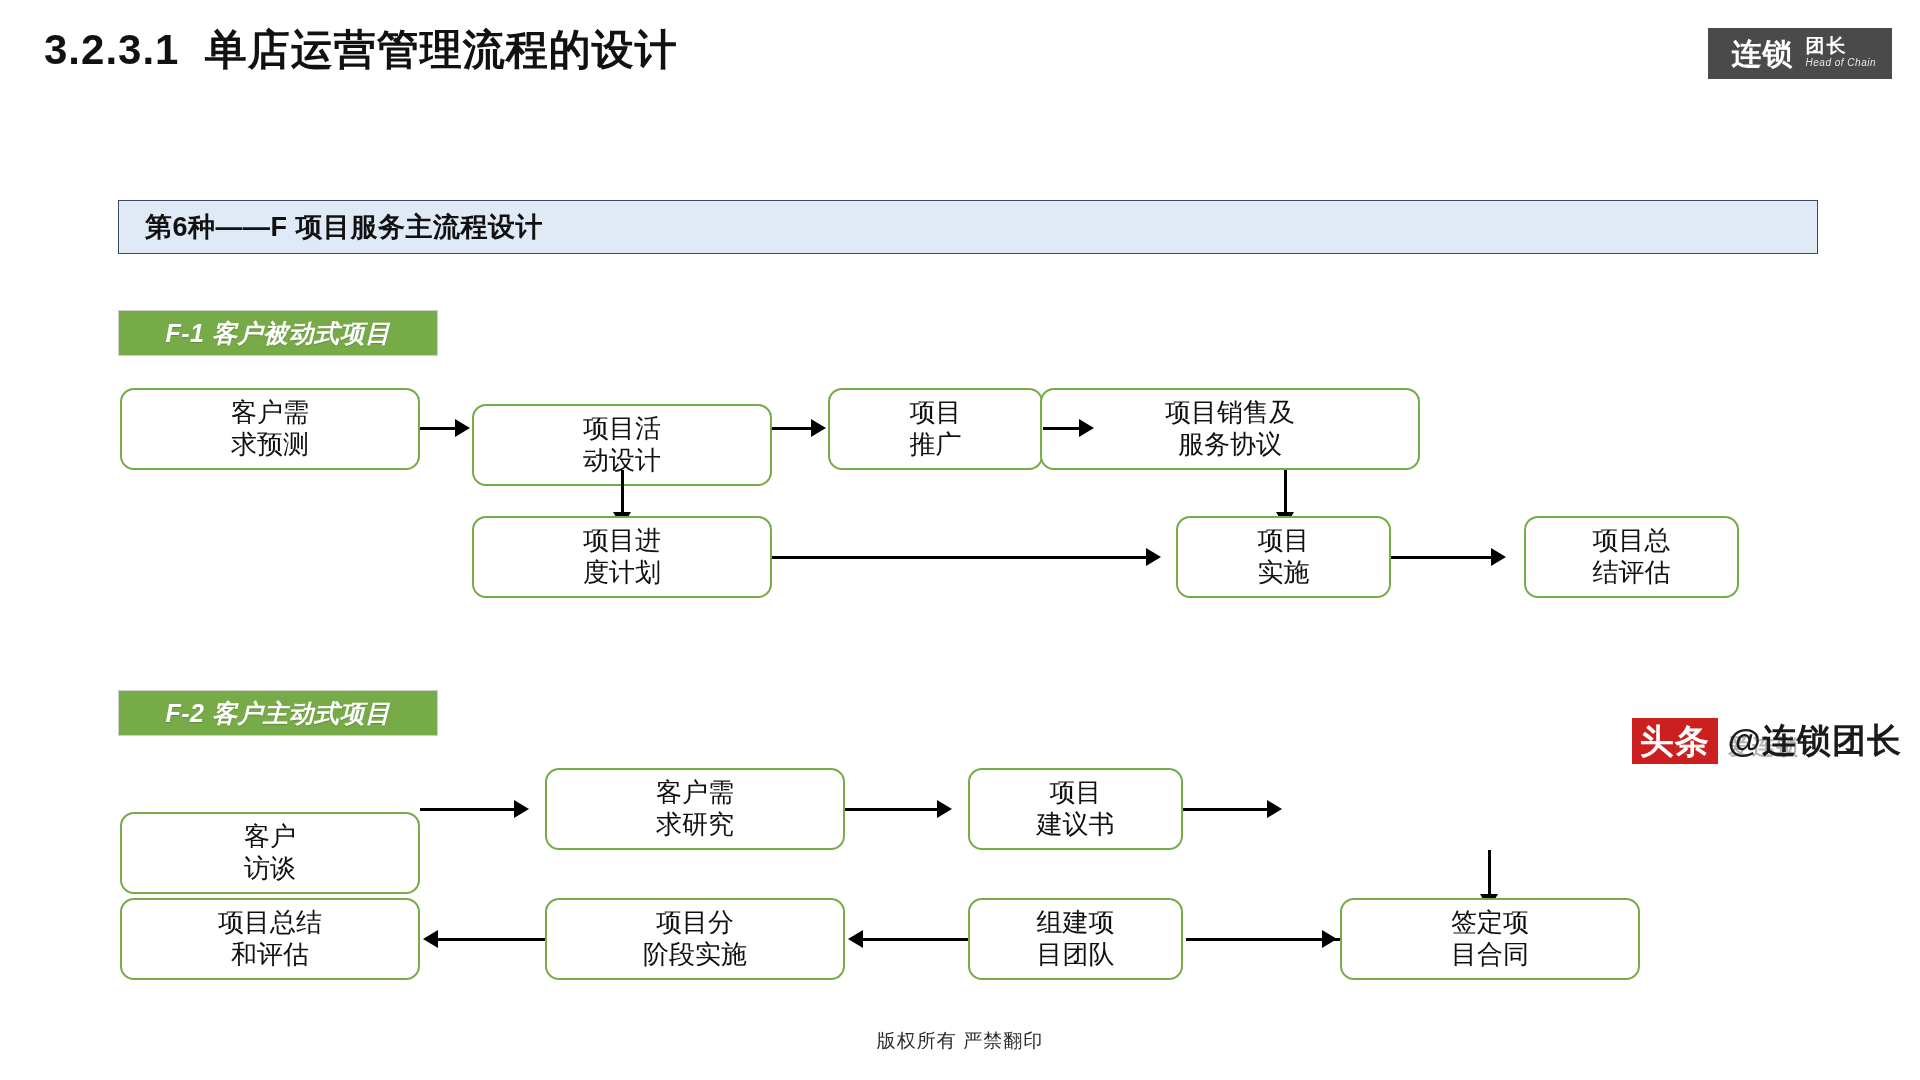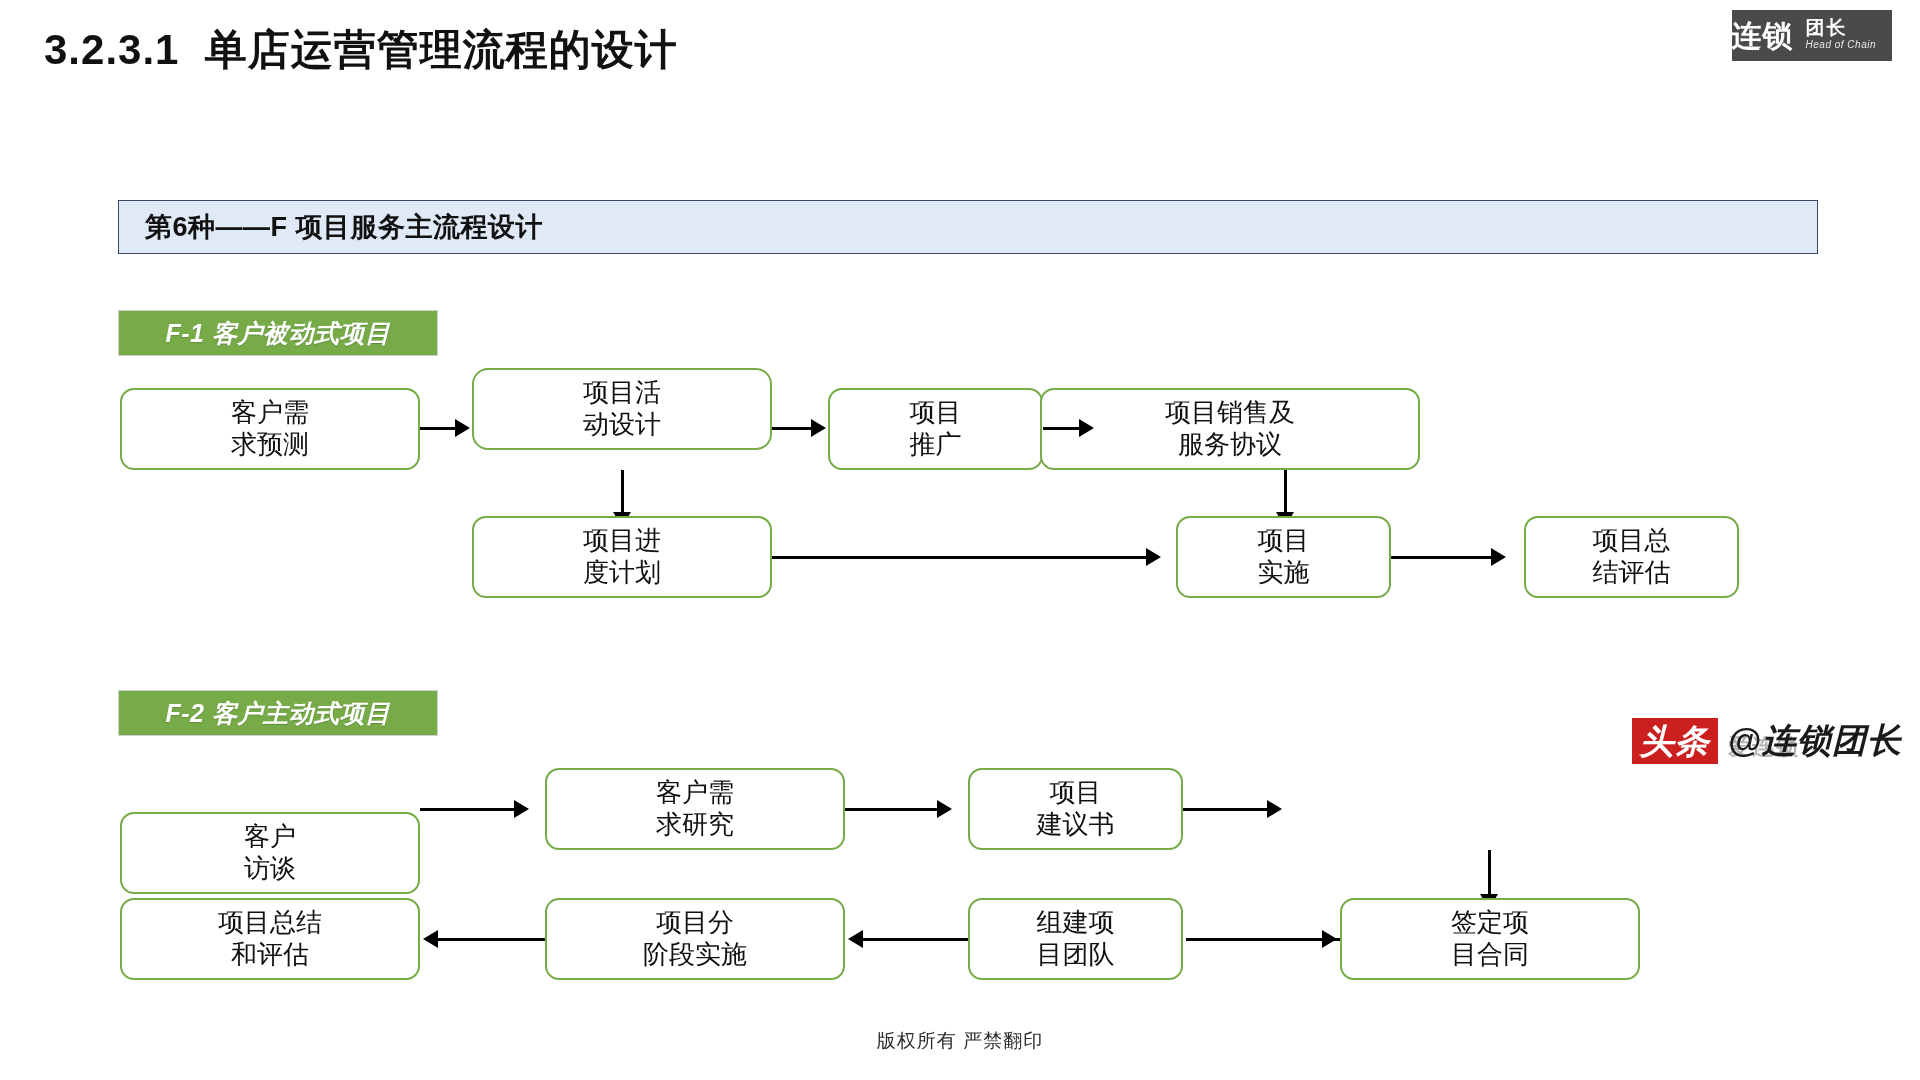--- a/index.html
+++ b/index.html
@@ -20,23 +20,23 @@
     position: absolute;
     left: 44px; top: 22px;
     font-size: 42px;
     font-weight: bold;
     color: #111111;
     letter-spacing: 1px;
     white-space: pre;
   }
   .logo-box {
     position: absolute;
-    right: 28px; top: 10px;
+    right: 28px; top: 28px;
     background: #4a4a4a;
-    padding: 8px 16px 10px 0;
+    padding: 8px 16px 10px 24px;
     display: flex;
     align-items: flex-end;
     gap: 12px;
   }
   .logo-main {
     color: #ffffff;
     font-size: 30px;
     font-weight: bold;
     line-height: 1;
     letter-spacing: 1px;
@@ -168,21 +168,20 @@
     color: #2b2b2b;
     letter-spacing: 1px;
   }
   .watermark {
     position: absolute;
     right: 18px; bottom: 18px;
     display: flex;
     align-items: center;
     gap: 0;
     height: 50px;
-    font-style: italic;
   }
   .wm-badge {
     background: #cc1f1f;
     color: #ffffff;
     font-size: 34px;
     font-weight: bold;
     padding: 2px 8px;
     line-height: 1.25;
     letter-spacing: 1px;
   }
@@ -226,21 +225,21 @@
   </div>
 
   <div class="group-label" id="group-f1">
     <span class="group-label-text">F-1 客户被动式项目</span>
   </div>
 
   <div class="node" style="left:120px; top:388px; width:300px; height:82px;">
     <span class="node-line">客户需</span>
     <span class="node-line">求预测</span>
   </div>
-  <div class="node" style="left:472px; top:368px; width:300px; height:82px;border-radius:16px;">
+  <div class="node" style="left:472px; top:404px; width:300px; height:82px;">
     <span class="node-line">项目活</span>
     <span class="node-line">动设计</span>
   </div>
   <div class="node" style="left:828px; top:388px; width:215px; height:82px;">
     <span class="node-line">项目</span>
     <span class="node-line">推广</span>
   </div>
   <div class="node" style="left:1040px; top:388px; width:380px; height:82px;">
     <span class="node-line">项目销售及</span>
     <span class="node-line">服务协议</span>

